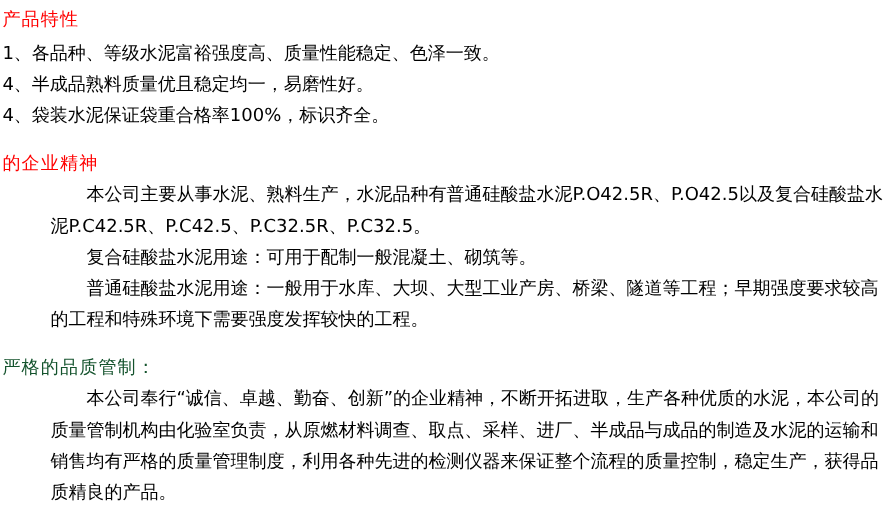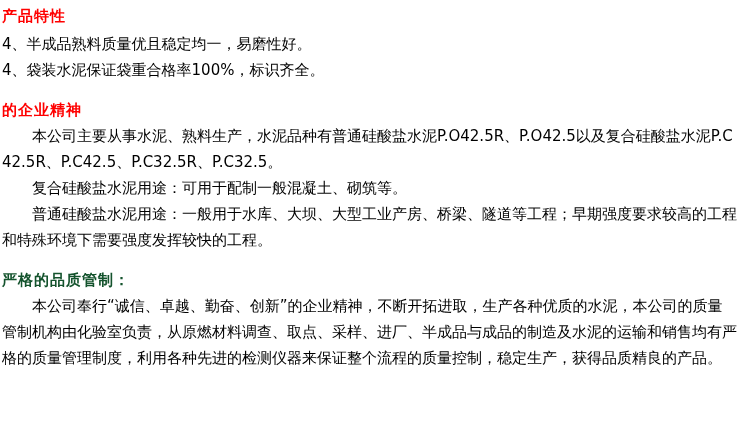--- a/index.html
+++ b/index.html
@@ -19,48 +19,50 @@
     padding: 3px 4px 0 2px;
   }
   .section {
     margin: 0;
   }
   .section + .section {
     margin-top: 14px;
   }
   h3.sec-heading {
     font-size: 15px;
-    font-weight: bold;
+    font-weight: normal;
     line-height: 26px;
     margin: 0;
     color: #ff0000;
     letter-spacing: 1px;
   }
   .section-features h3.sec-heading {
     margin-bottom: 2px;
   }
   .section-quality h3.sec-heading {
     color: #14532d;
   }
   p {
     margin: 0;
     line-height: 26px;
     word-break: break-all;
   }
   p.indent {
     text-indent: 2em;
+    margin-left: 40px;
   }
 </style>
 </head>
 <body>
 
 <div class="doc">
 
   <div class="section section-features">
     <h3 class="sec-heading">产品特性</h3>
+    <p>1、各品种、等级水泥富裕强度高、质量性能稳定、色泽一致。</p>
     <p>4、半成品熟料质量优且稳定均一，易磨性好。</p>
     <p>4、袋装水泥保证袋重合格率100%，标识齐全。</p>
   </div>
 
   <div class="section section-types">
     <h3 class="sec-heading">的企业精神</h3>
     <p class="indent">本公司主要从事水泥、熟料生产，水泥品种有普通硅酸盐水泥P.O42.5R、P.O42.5以及复合硅酸盐水泥P.C42.5R、P.C42.5、P.C32.5R、P.C32.5。</p>
     <p class="indent">复合硅酸盐水泥用途：可用于配制一般混凝土、砌筑等。</p>
     <p class="indent">普通硅酸盐水泥用途：一般用于水库、大坝、大型工业产房、桥梁、隧道等工程；早期强度要求较高的工程和特殊环境下需要强度发挥较快的工程。</p>
   </div>

